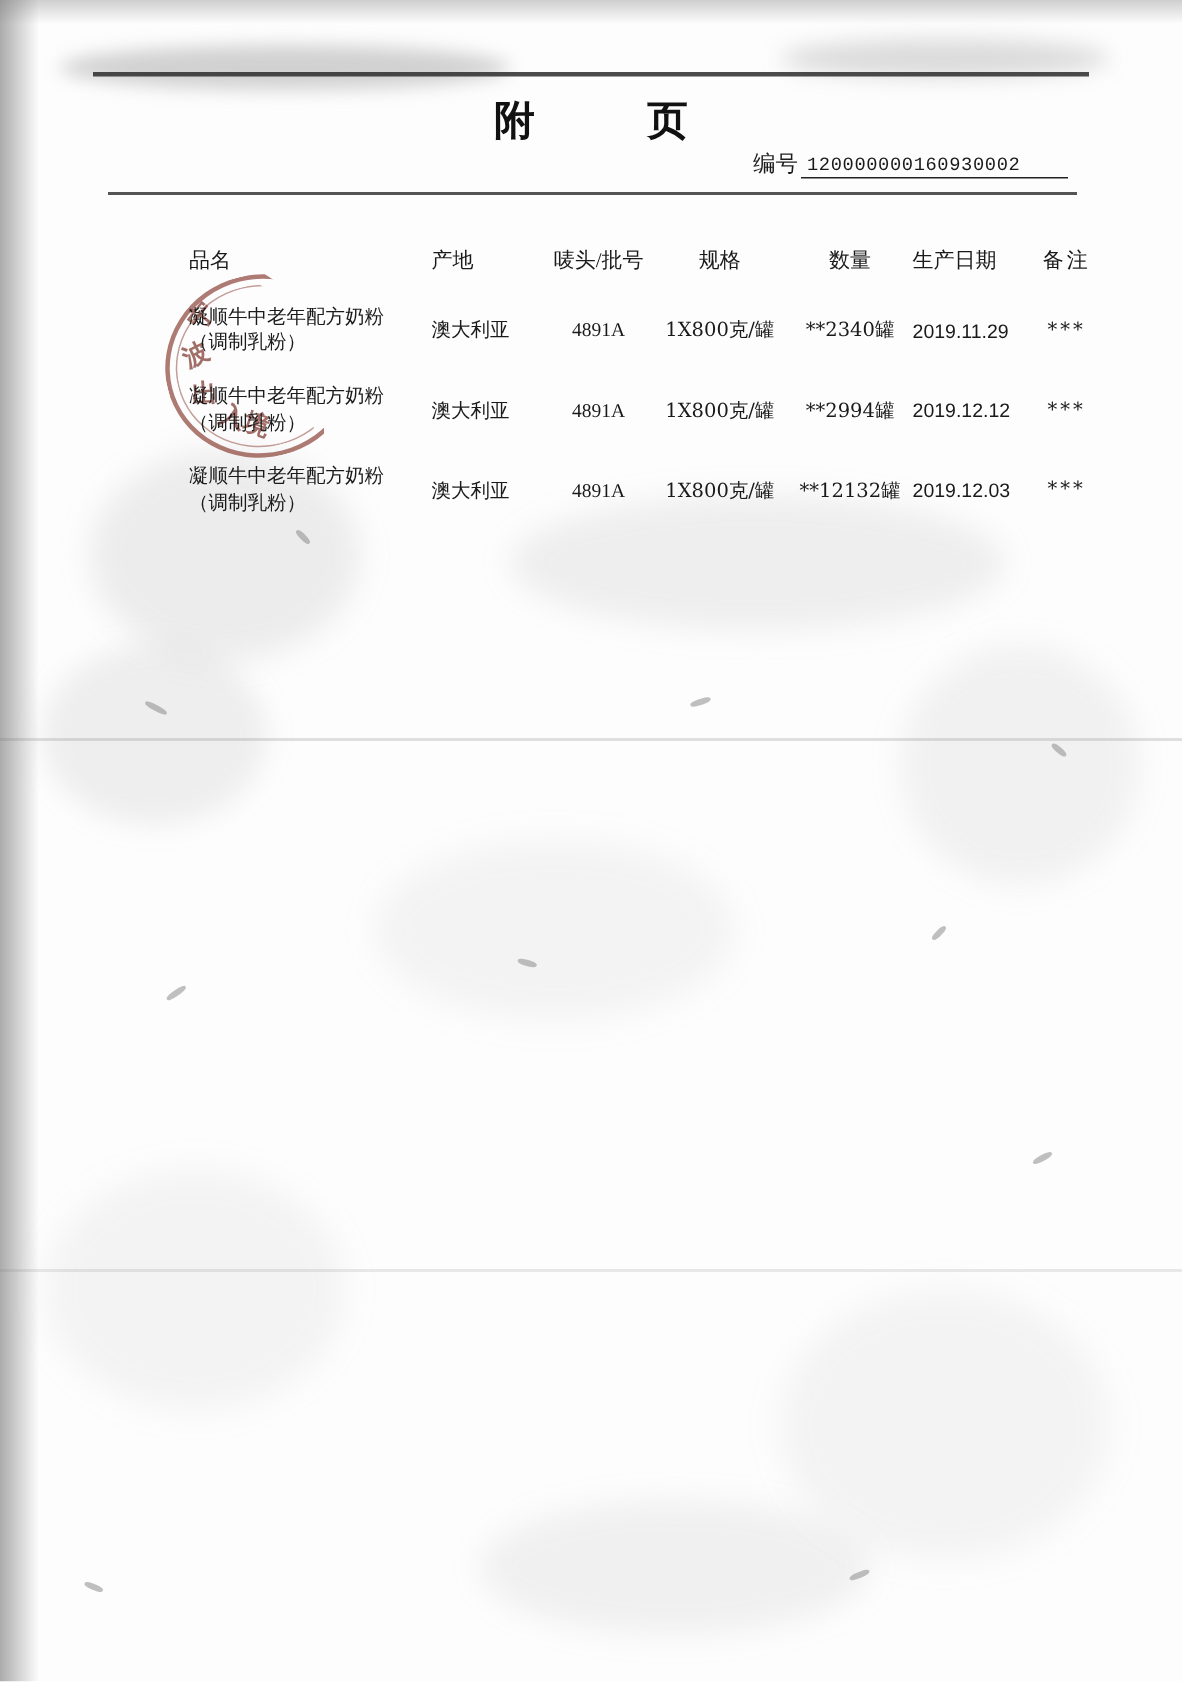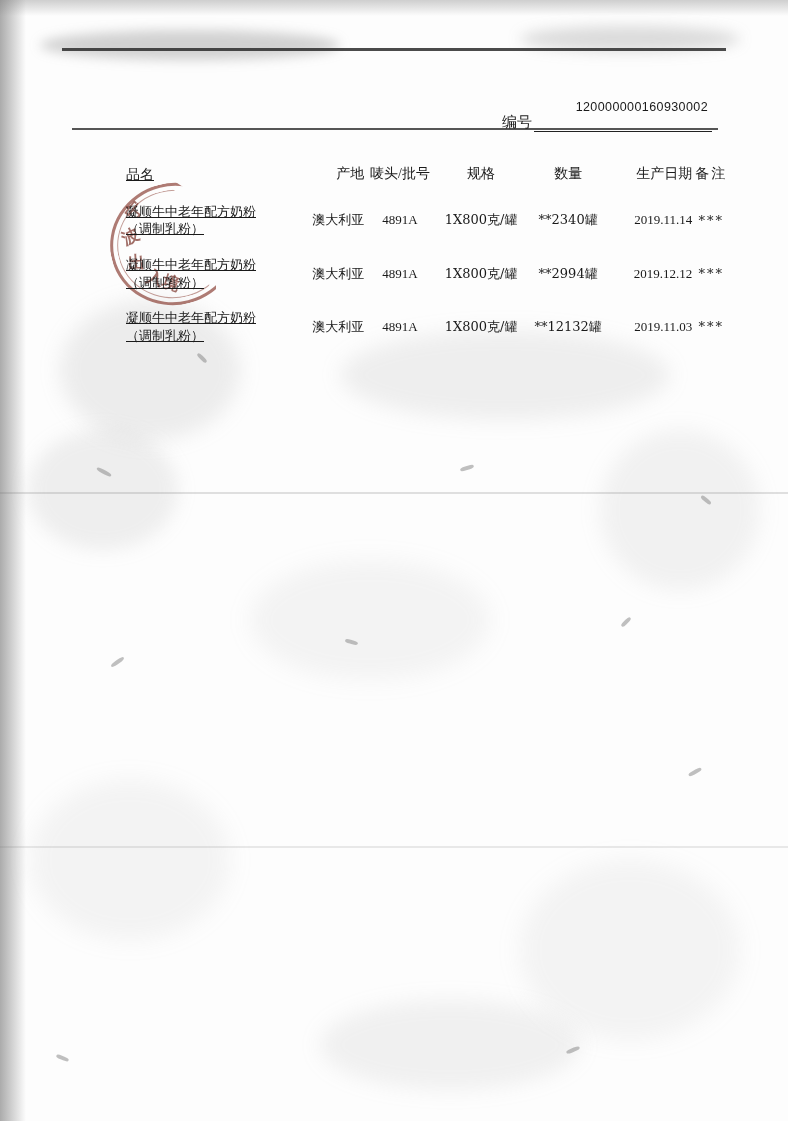--- a/index.html
+++ b/index.html
@@ -88,27 +88,26 @@
     display: flex;
     align-items: flex-end;
     font-size: 14px;
   }
   #no-label {
     font-size: 15px;
     margin-right: 2px;
     white-space: nowrap;
   }
   #no-value {
-    font-family: Liberation Sans, sans-serif;
+    font-family: Liberation Mono, monospace;
     font-size: 12.5px;
     letter-spacing: .4px;
     border-bottom: 1.4px solid #222;
-    padding: 0 4px 17px 4px;
+    padding: 0 4px 1px 4px;
     min-width: 170px;
-    text-align: right;
     white-space: nowrap;
   }
 
   
   #rule-mid {
     position: absolute;
     top: 128px;
     left: 72px;
     width: 646px;
     height: 2px;
@@ -143,26 +142,26 @@
     padding: 0 0 10px 0;
     font-family: "DejaVu Serif", serif;
     white-space: nowrap;
   }
   tbody td {
     padding: 9px 0;
     vertical-align: middle;
     white-space: nowrap;
     font-family: "DejaVu Serif", serif;
   }
-  .c-name   { width: 175px; text-align: left;  padding-left: 6px; line-height: 1.35; text-decoration: underline; }
-  .c-origin { width: 86px;  text-align: right; }
+  .c-name   { width: 175px; text-align: left;  padding-left: 6px; line-height: 1.35; }
+  .c-origin { width: 86px;  text-align: left; }
   .c-mark   { width: 76px;  text-align: center; font-family: "Liberation Serif", serif; }
   .c-spec   { width: 98px;  text-align: center; }
   .c-qty    { width: 90px;  text-align: center; }
-  .c-date   { width: 92px;  text-align: right; font-family: Liberation Serif, serif; }
+  .c-date   { width: 92px;  text-align: left; font-family: Liberation Sans, sans-serif; }
   .c-note   { width: 40px;  text-align: center; letter-spacing: 2px; }
 
   .name-line2 { display: block; }
 
   #footer-row td { padding-top: 6px; }
   .blank-text { padding-left: 6px; }
   .stars { text-align: center; letter-spacing: 1px; }
 
   
   #seal {
@@ -248,20 +247,21 @@
   <div class="speck" style="left:56px;  top:1056px;width:13px; height:4px;  transform:rotate(22deg);"></div>
   <div class="speck" style="left:566px; top:1048px;width:14px; height:4px;  transform:rotate(-22deg);"></div>
   <div class="speck" style="left:196px; top:356px; width:12px; height:4px;  transform:rotate(45deg);"></div>
   <div class="speck" style="left:620px; top:620px; width:12px; height:4px;  transform:rotate(-45deg);"></div>
 
   <div class="crease" style="left:0; top:492px; width:788px; height:2px;"></div>
   <div class="crease" style="left:0; top:846px; width:788px; height:2px; opacity:.7;"></div>
 
   <div id="rule-top"></div>
 
+  <div id="title">附　页</div>
 
   <div id="no-wrap">
     <span id="no-label">编号</span>
     <span id="no-value">120000000160930002</span>
   </div>
 
   <div id="rule-mid"></div>
 
   <div id="seal">
     <div class="ring"></div>
@@ -290,21 +290,21 @@
       <tbody>
         <tr>
           <td class="c-name">
             <span>凝顺牛中老年配方奶粉</span>
             <span class="name-line2">（调制乳粉）</span>
           </td>
           <td class="c-origin">澳大利亚</td>
           <td class="c-mark">4891A</td>
           <td class="c-spec">1X800克/罐</td>
           <td class="c-qty">**2340罐</td>
-          <td class="c-date">2019.11.14</td>
+          <td class="c-date">2019.11.29</td>
           <td class="c-note">***</td>
         </tr>
         <tr>
           <td class="c-name">
             <span>凝顺牛中老年配方奶粉</span>
             <span class="name-line2">（调制乳粉）</span>
           </td>
           <td class="c-origin">澳大利亚</td>
           <td class="c-mark">4891A</td>
           <td class="c-spec">1X800克/罐</td>
@@ -314,20 +314,20 @@
         </tr>
         <tr>
           <td class="c-name">
             <span>凝顺牛中老年配方奶粉</span>
             <span class="name-line2">（调制乳粉）</span>
           </td>
           <td class="c-origin">澳大利亚</td>
           <td class="c-mark">4891A</td>
           <td class="c-spec">1X800克/罐</td>
           <td class="c-qty">**12132罐</td>
-          <td class="c-date">2019.11.03</td>
+          <td class="c-date">2019.12.03</td>
           <td class="c-note">***</td>
         </tr>
       </tbody>
     </table>
   </div>
 
 </div>
 
 </body></html>

